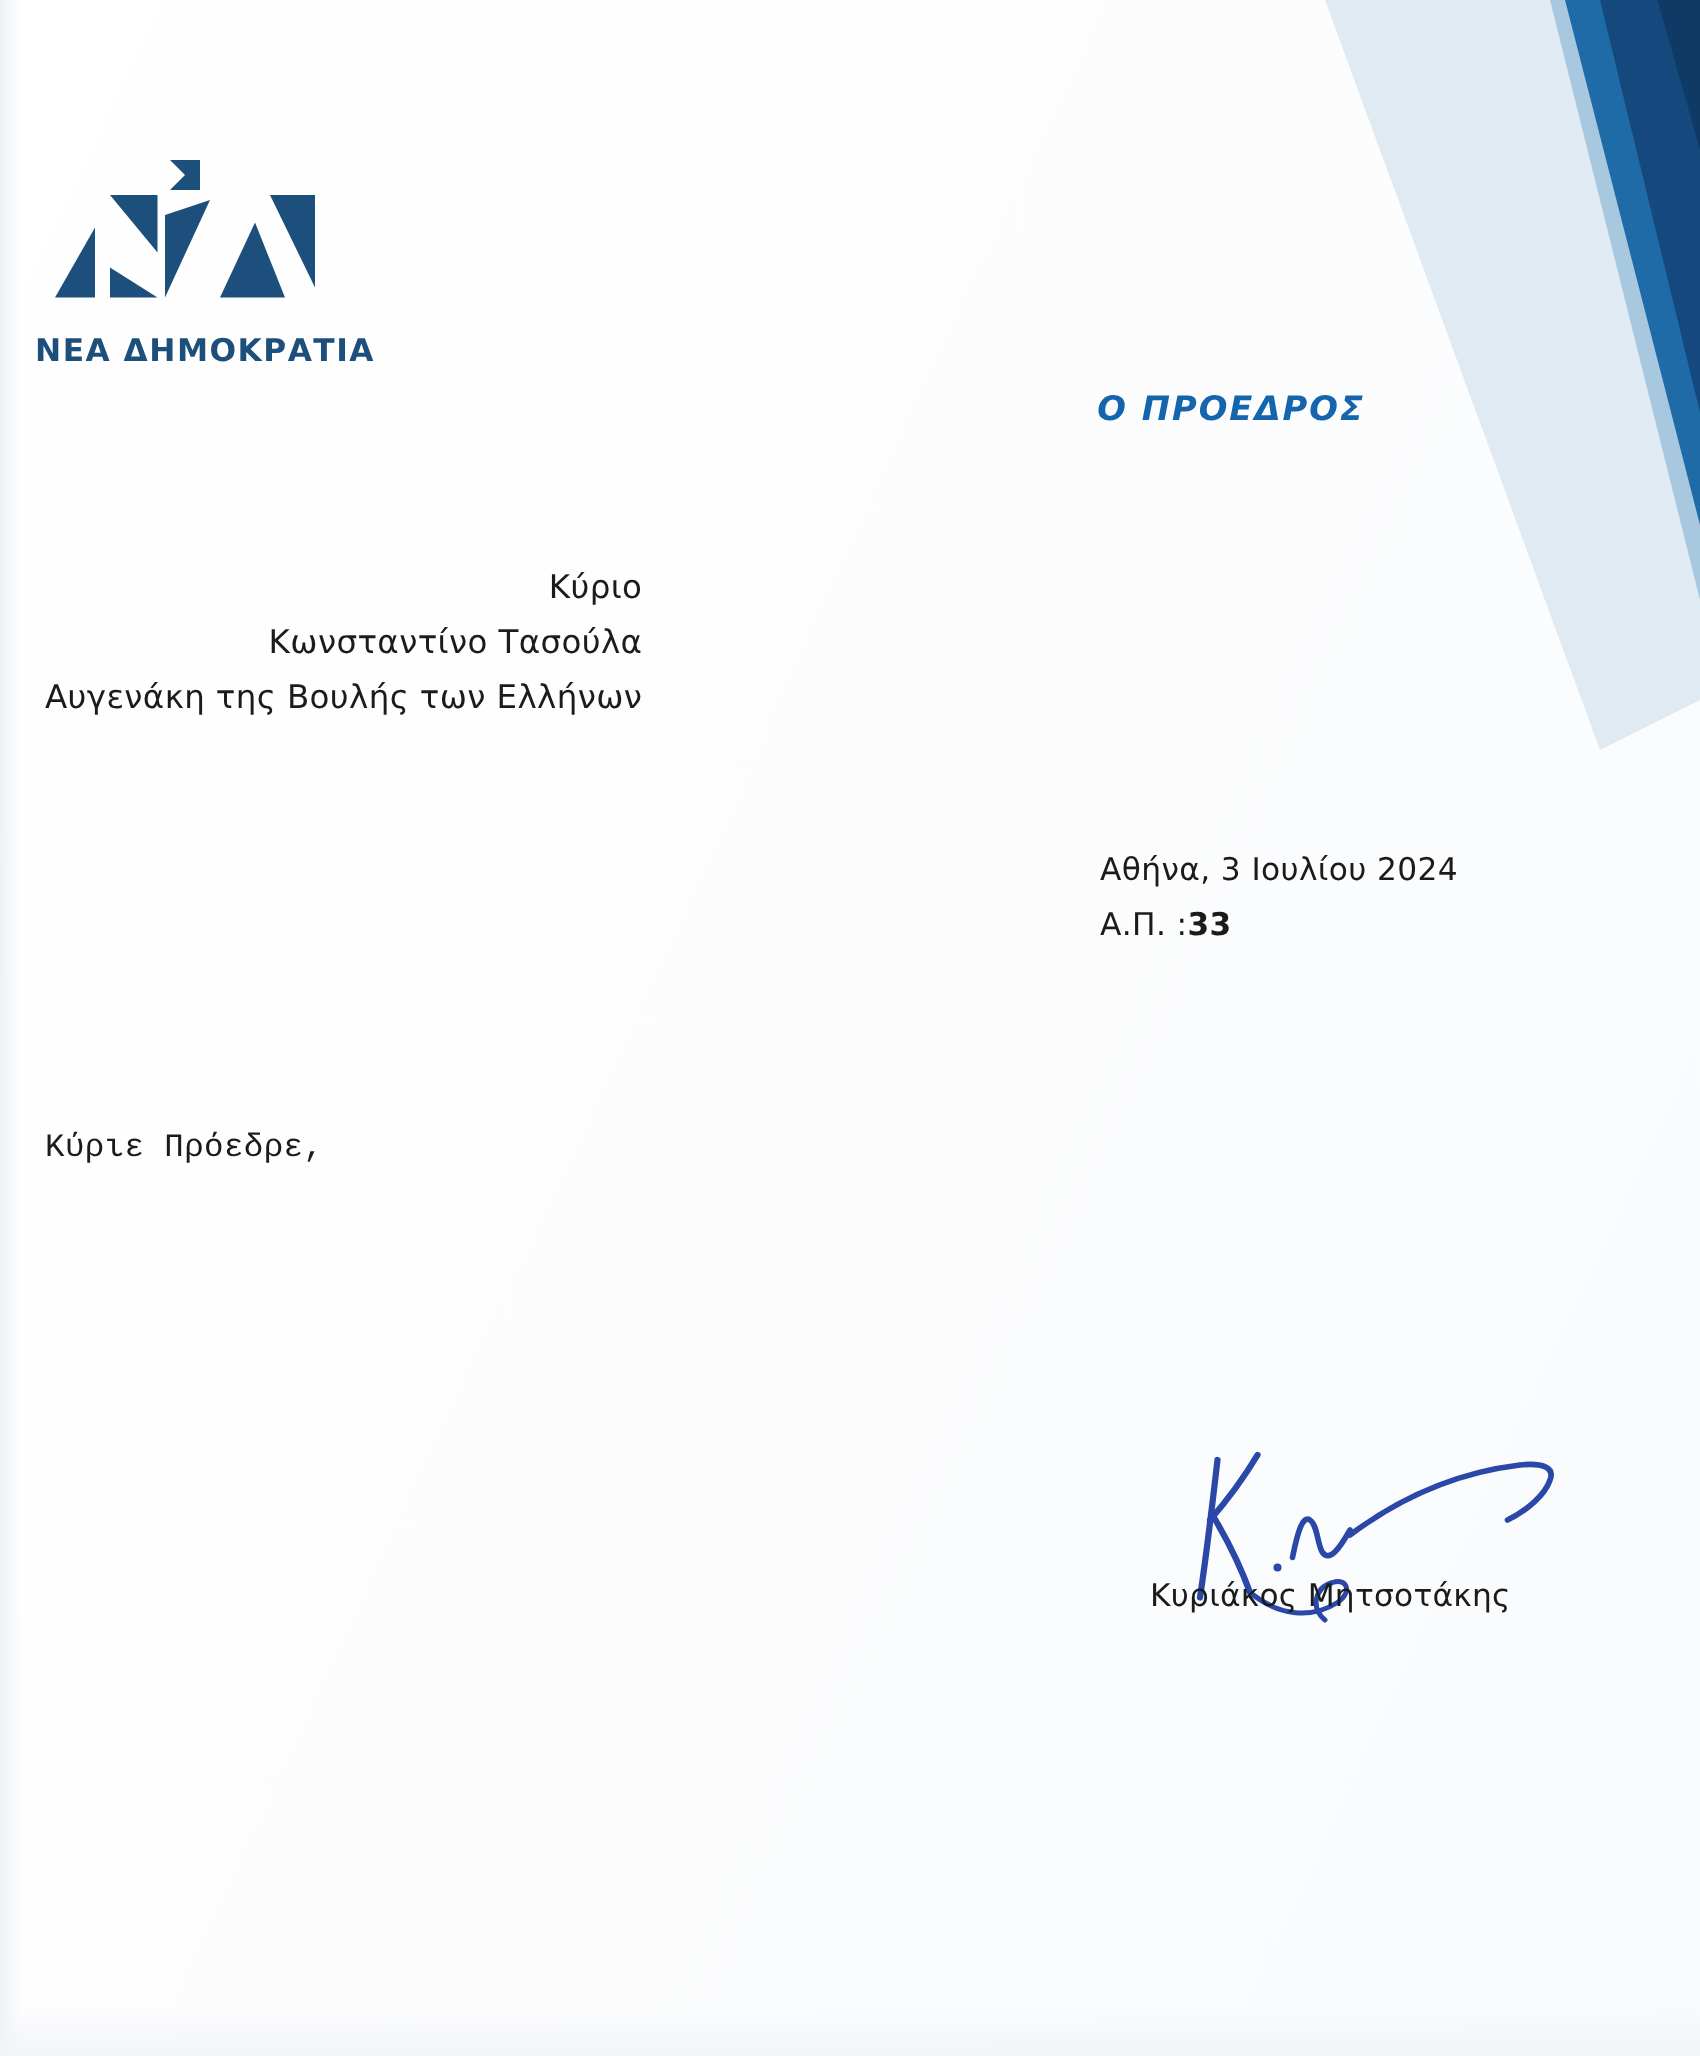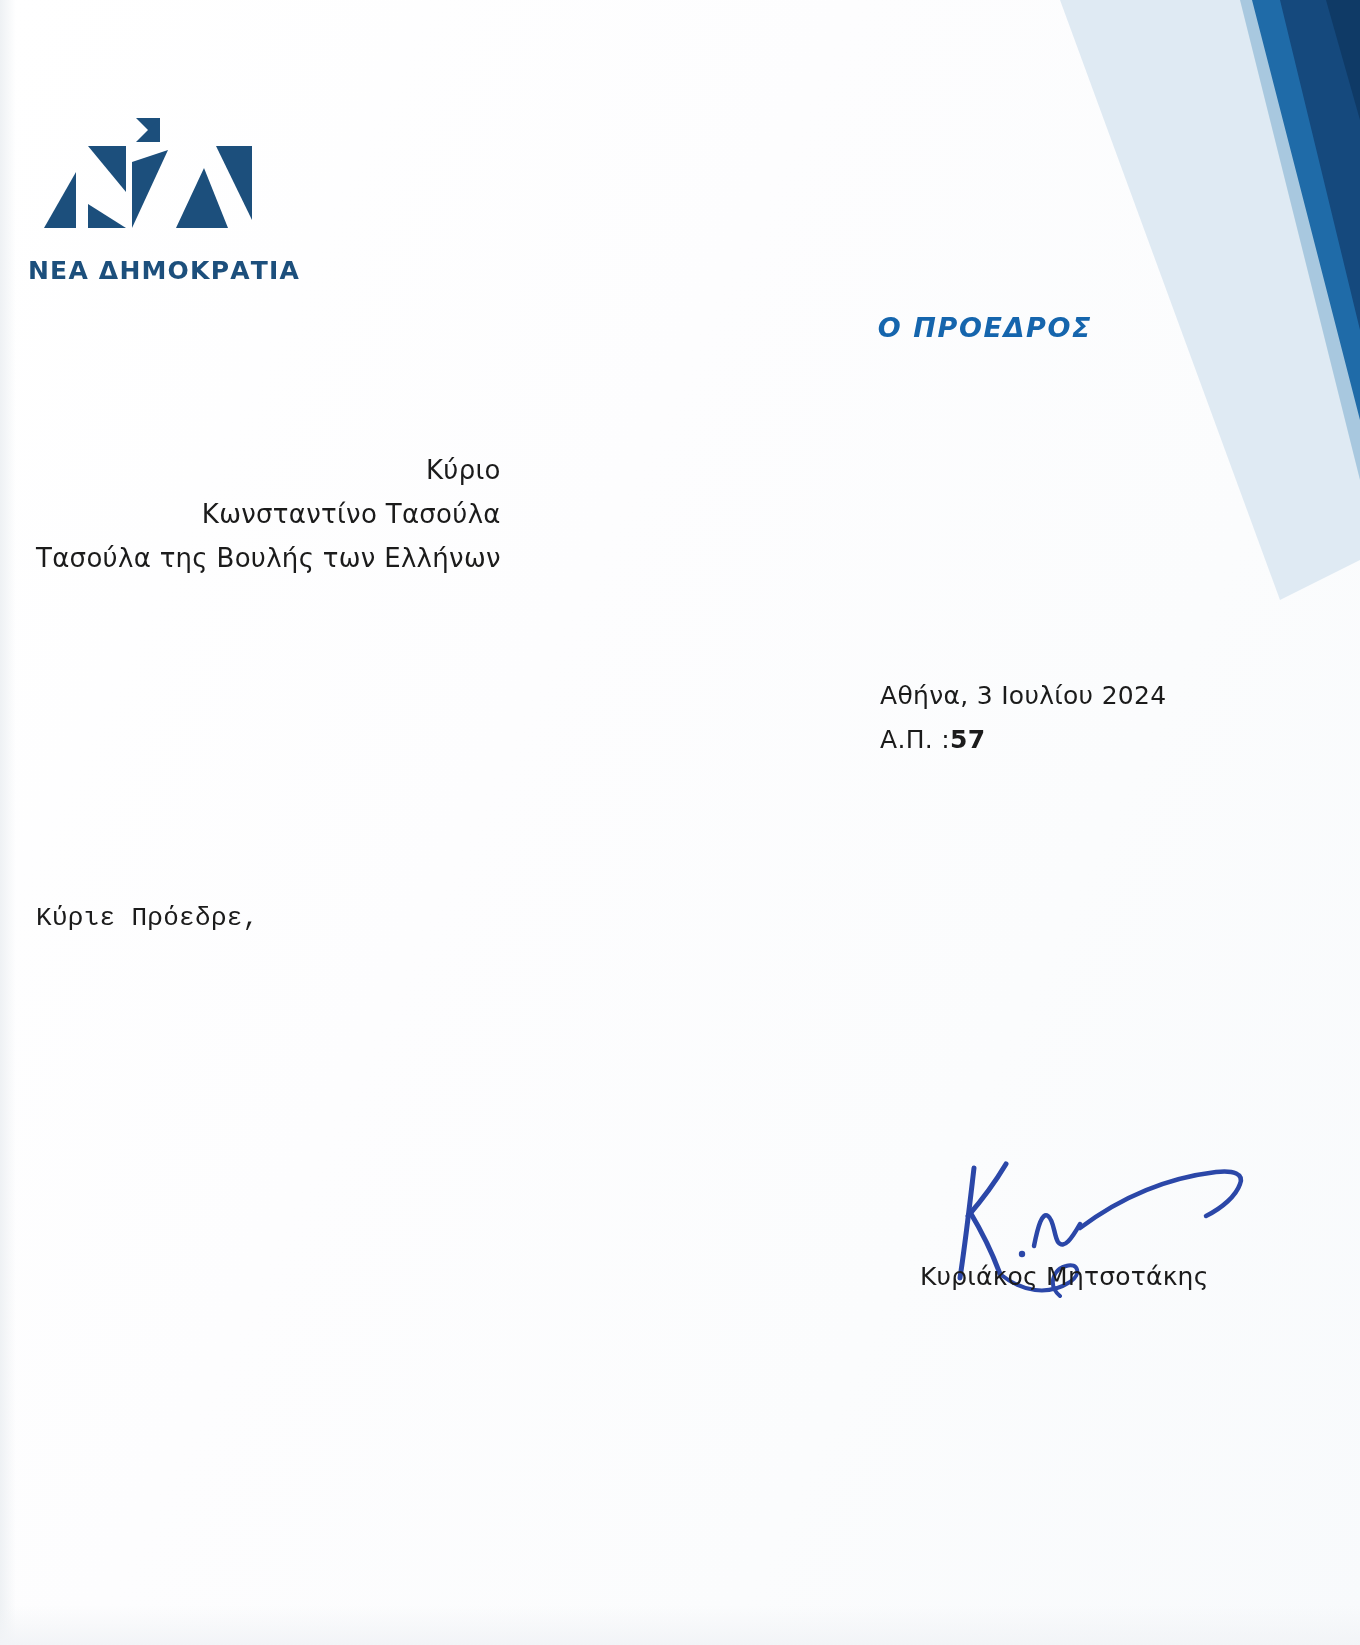--- a/index.html
+++ b/index.html
@@ -47,21 +47,21 @@
     right: 0;
     width: 320px;
     height: 600px;
     pointer-events: none;
   }
 
   
   .logo-block {
     position: absolute;
     left: 28px;
-    top: 110px;
+    top: 120px;
     width: 270px;
   }
   .logo-mark {
     display: block;
     width: 240px;
     height: 140px;
   }
   .logo-wordmark {
     margin-top: 6px;
     font-size: 25px;
@@ -205,26 +205,26 @@
       <polygon points="188,36 224,36 224,110" fill="#1c4f7c"></polygon>
     </svg>
     <div class="logo-wordmark">ΝΕΑ ΔΗΜΟΚΡΑΤΙΑ</div>
   </div>
 
   <div class="president-title">Ο ΠΡΟΕΔΡΟΣ</div>
 
   <div class="addressee">
     <div>Κύριο</div>
     <div>Κωνσταντίνο Τασούλα</div>
-    <div>Τασούλα της Βουλής των Ελλήνων</div>
+    <div>Αυγενάκη της Βουλής των Ελλήνων</div>
   </div>
 
   <div class="date-block">
     <div class="line">Αθήνα, 3 Ιουλίου   2024</div>
-    <div class="line"><span>Α.Π. :</span><span class="ref-number">57</span></div>
+    <div class="line"><span>Α.Π. :</span><span class="ref-number">33</span></div>
   </div>
 
   <div class="salutation">Κύριε Πρόεδρε,</div>
 
 
   <div class="signature-area">
     <svg class="signature-svg" viewBox="0 0 340 150">
       <g fill="none" stroke="#2b47a8" stroke-linecap="round" stroke-linejoin="round">
 
         <path d="M44 18 C40 52, 36 88, 30 128" stroke-width="5"></path>

